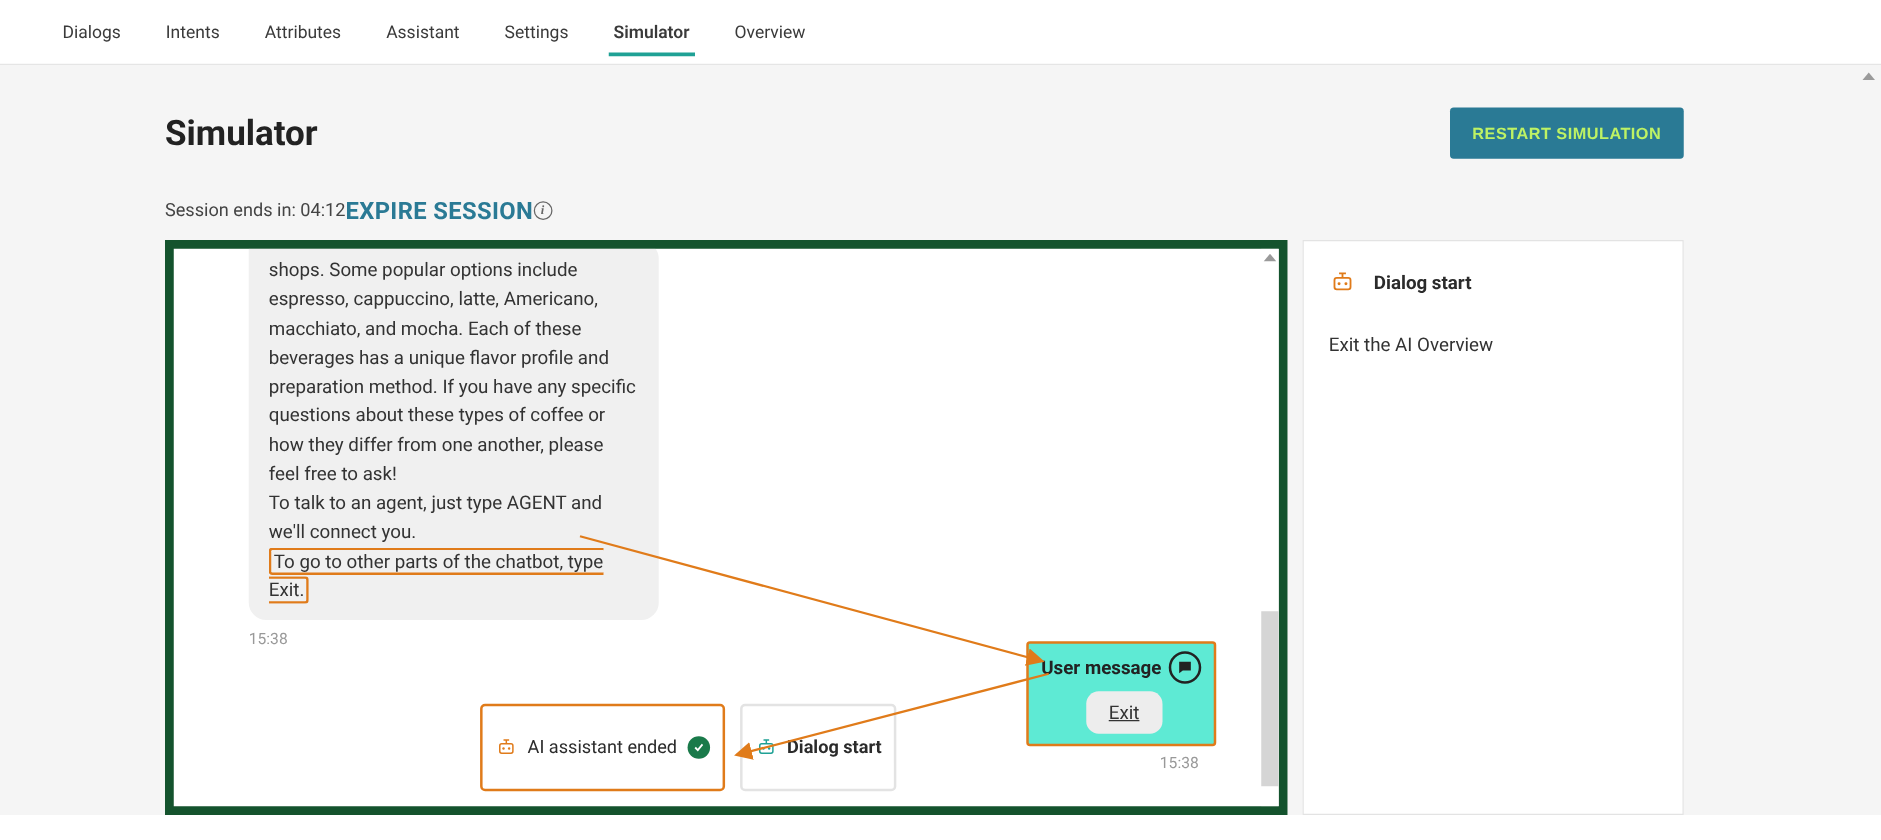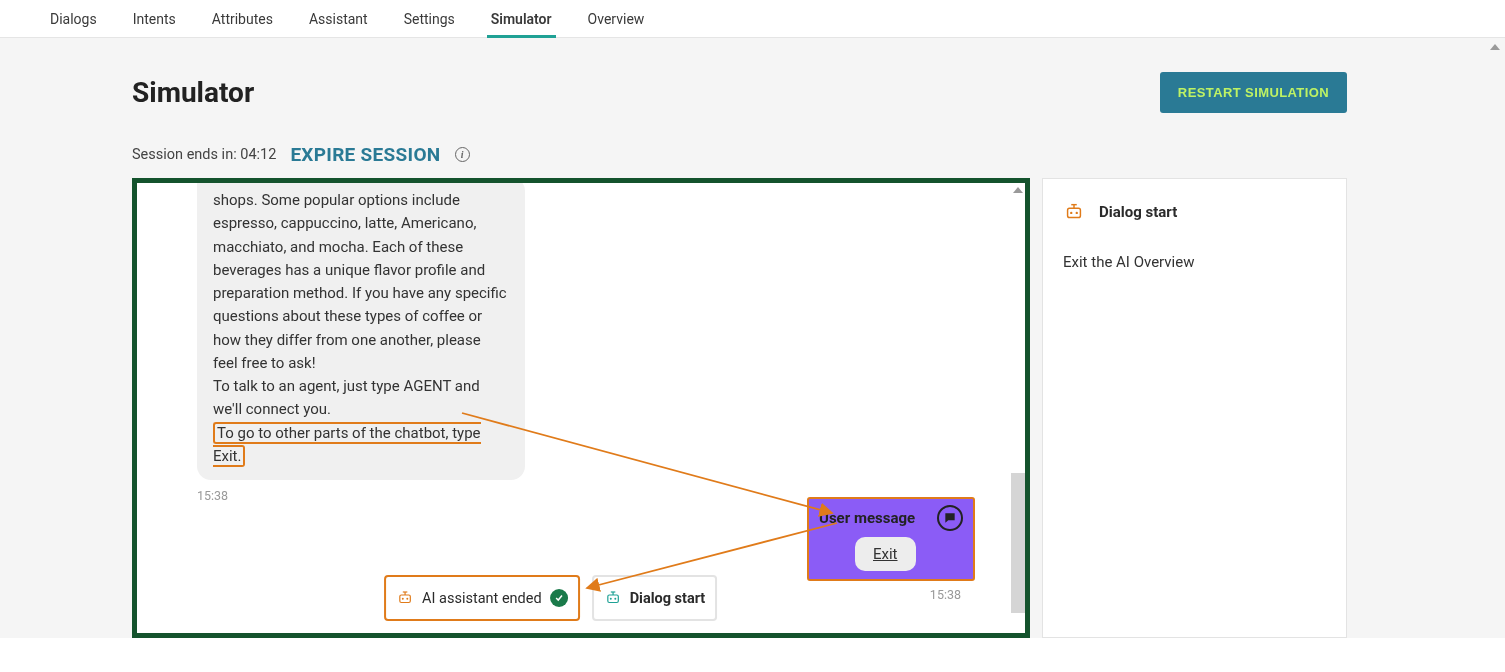--- a/index.html
+++ b/index.html
@@ -7,21 +7,21 @@
     font-family: -apple-system, BlinkMacSystemFont, "Segoe UI", Roboto, Arial, sans-serif;
     background: #fff;
     width: 1505px;
     color: #2b2b2b;
   }
   .tabs {
     display: flex;
     gap: 28px;
     padding: 0 46px;
     border-bottom: 1px solid #e5e5e5;
-    height: 38px;
+    height: 52px;
     align-items: center;
     background: #fff;
   }
   .tab {
     font-size: 14px;
     color: #3a3a3a;
     padding: 10px 4px;
     cursor: pointer;
     position: relative;
   }
@@ -75,21 +75,21 @@
     letter-spacing: 0.4px;
     border: none;
     padding: 13px 18px;
     border-radius: 3px;
     cursor: pointer;
   }
   .session-row {
     margin-top: 30px;
     display: flex;
     align-items: center;
-    gap: 14px;
+    gap: 0;
     font-size: 14.5px;
     color: #444;
   }
   .expire-link {
     color: #2a7a95;
     font-weight: 700;
     font-size: 19px;
     letter-spacing: 0.3px;
     cursor: pointer;
   }
@@ -105,21 +105,21 @@
     font-style: italic;
   }
   .panels {
     display: flex;
     gap: 12px;
     margin-top: 12px;
   }
   .chat-panel {
     flex: 1;
     background: #fff;
-    border: 5px solid #14532d;
+    border: 7px solid #14532d;
     height: 460px;
     position: relative;
     overflow: hidden;
   }
   .chat-scroll {
     position: absolute;
     top: 0; left: 0; right: 14px; bottom: 0;
     overflow: hidden;
     padding: 0 28px 0 60px;
   }
@@ -171,22 +171,22 @@
   .user-block {
     position: absolute;
     right: 36px;
     top: 314px;
     text-align: left;
   }
   .user-box {
     border: 2px solid #e07b1a;
     border-radius: 3px;
     padding: 6px 10px 8px 10px;
-    width: 168px;
-    background: #8b5cf6;
+    width: 152px;
+    background: #5eead4;
     position: relative;
   }
   .user-header {
     display: flex;
     align-items: center;
     justify-content: space-between;
     margin-bottom: 6px;
   }
   .user-label {
     font-weight: 700;
@@ -220,25 +220,25 @@
     position: absolute;
     bottom: 12px;
     left: 50%;
     transform: translateX(-57%);
     display: flex;
     gap: 12px;
     align-items: center;
   }
   .status-chip {
     display: flex;
-    align-items: flex-end;
+    align-items: flex-start;
     gap: 8px;
     border: 2px solid #e3e3e3;
     border-radius: 4px;
-    padding: 12px 10px;
+    padding: 24px 10px;
     font-size: 14.5px;
     background: #fff;
   }
   .status-chip.highlighted {
     border: 2px solid #e07b1a;
   }
   .robot-icon svg { display: block; }
   .check-badge {
     width: 18px; height: 18px;
     background: #1a7a4a;

